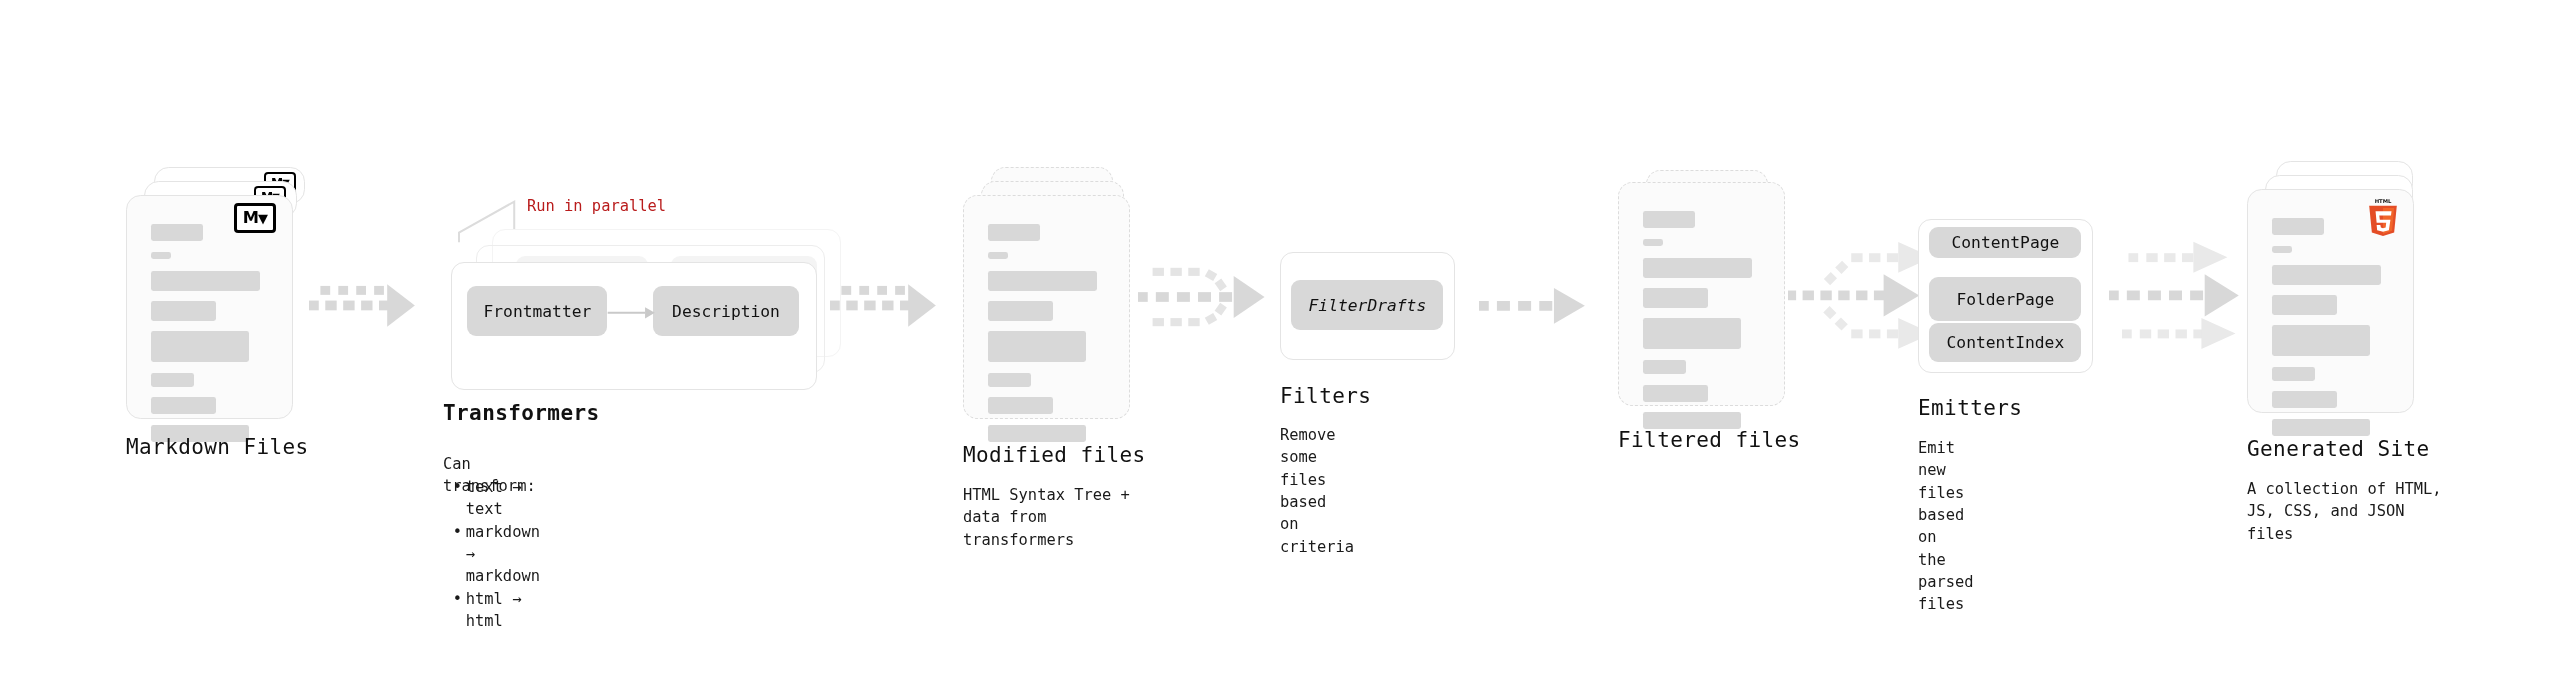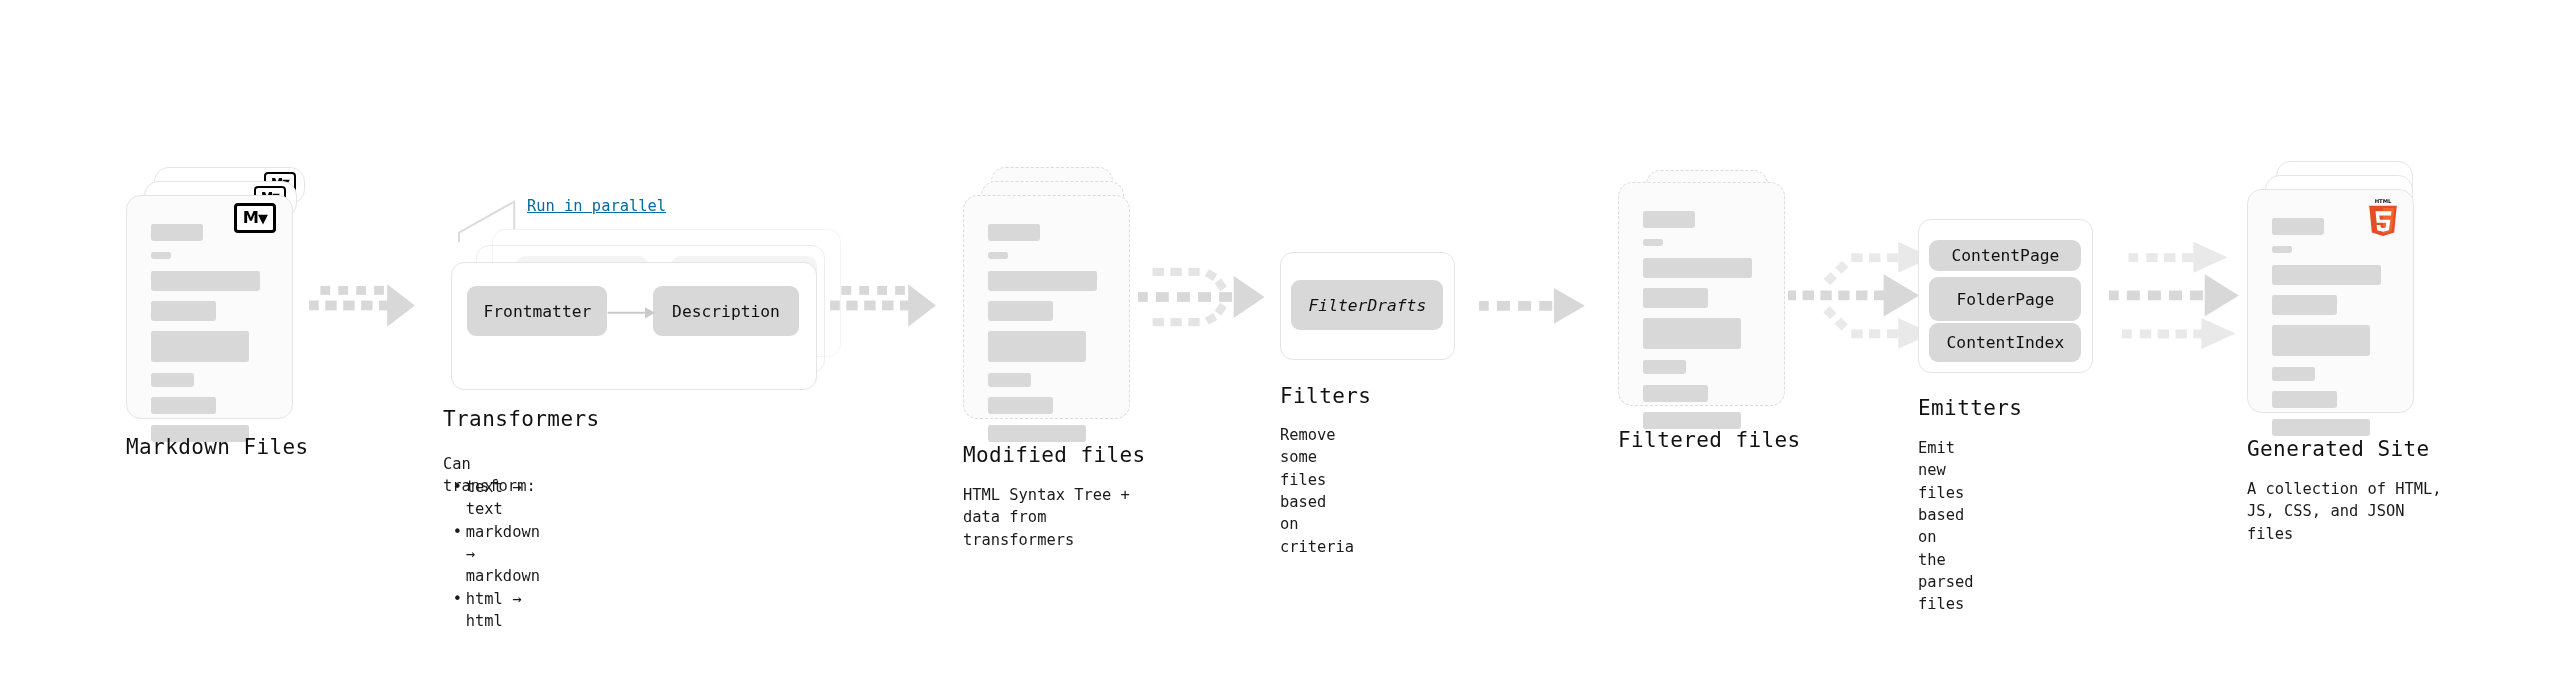--- a/index.html
+++ b/index.html
@@ -77,21 +77,21 @@
     box-sizing:border-box;
     white-space:nowrap;
   }
   .chip.fade1{background:rgba(216,216,216,0.55);}
   .chip.fade2{background:rgba(216,216,216,0.28);}
   .groupbox.fade1{border-color:#ededed;background:transparent;}
   .groupbox.fade2{border-color:#f4f4f4;background:transparent;}
 
   .parallel-label{
     position:absolute;
-    font-size:15.4px;color:#0369a1;white-space:nowrap;text-decoration:underline;
+    font-size:15.4px;color:#b91c1c;white-space:nowrap;
   }
 
   svg{display:block;overflow:visible;}
   .arrowsvg{position:absolute;}
 </style>
 </head>
 <body>
 
 <div class="stage">
 
@@ -162,21 +162,21 @@
     </svg>
 
     <div class="groupbox" style="left:8.1px;top:67px;width:366px;height:128px;"></div>
     <div class="chip" style="left:24.4px;top:91px;width:140px;height:50px;">Frontmatter</div>
     <div class="chip" style="left:210px;top:91px;width:146px;height:50px;">Description</div>
     <svg class="arrowsvg" style="left:163px;top:104px;" width="57" height="32.5" viewBox="0 0 70 40">
       <line x1="2" y1="17" x2="48" y2="17" stroke="#c9c9c9" stroke-width="2.6"></line>
       <polygon points="48,10 60,17 48,24" fill="#c9c9c9"></polygon>
     </svg>
 
-    <div class="title" style="position:absolute;left:0px;top:212px;">Transformers</div>
+    <div class="title" style="position:absolute;left:0px;top:206px;font-weight:bold;">Transformers</div>
     <div class="sub" style="position:absolute;left:0px;top:258px;">Can transform:</div>
     <div class="sub-list" style="position:absolute;left:9.8px;top:281px;">
       <div class="li">text → text</div>
       <div class="li">markdown → markdown</div>
       <div class="li">html → html</div>
     </div>
   </div>
 
   <svg class="arrowsvg" style="left:830px;top:268px;" width="114" height="57" viewBox="0 0 140 70">
     <g fill="#d8d8d8">
@@ -296,21 +296,21 @@
       <rect x="60" y="108" width="12" height="11" transform="rotate(45 66 113)"></rect>
       <rect x="78" y="120" width="14" height="11"></rect>
         <rect x="100" y="120" width="14" height="11"></rect>
       <rect x="122" y="120" width="14" height="11"></rect>
       <polygon points="136,106 178,125 136,144"></polygon>
     </g>
   </svg>
 
   <div class="node" style="left:1918px;top:219px;">
     <div class="groupbox" style="left:0px;top:0px;width:175px;height:154px;"></div>
-    <div class="chip" style="left:11.4px;top:21px;width:152px;height:31px;">ContentPage</div>
+    <div class="chip" style="left:11.4px;top:8px;width:152px;height:31px;">ContentPage</div>
     <div class="chip" style="left:11.4px;top:58px;width:152px;height:44px;">FolderPage</div>
     <div class="chip" style="left:11.4px;top:104px;width:152px;height:39px;">ContentIndex</div>
     <div class="title" style="position:absolute;left:0px;top:177px;">Emitters</div>
     <div class="sub" style="position:absolute;left:0px;top:218px;">Emit new files based on
 the parsed files</div>
   </div>
 
   <svg class="arrowsvg" style="left:2109px;top:232px;" width="146" height="130" viewBox="0 0 180 160">
     <g fill="#e9e9e9">
       <rect x="24" y="26" width="12" height="11"></rect>

